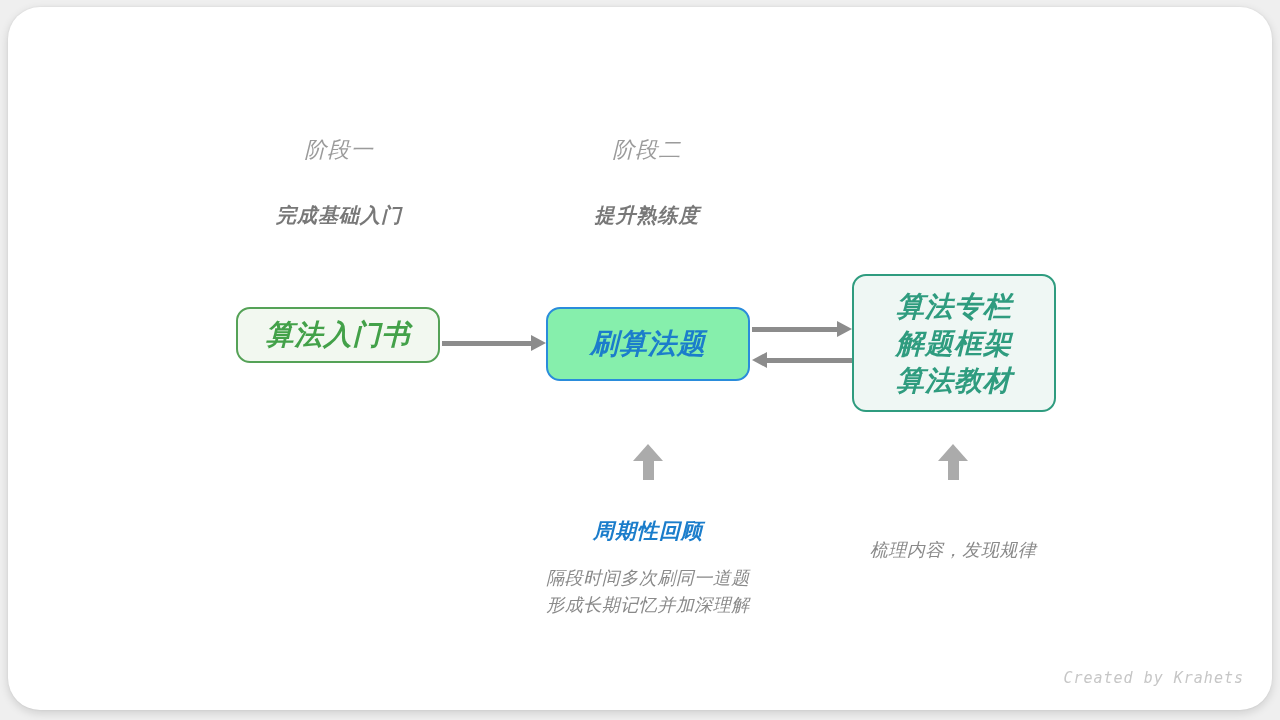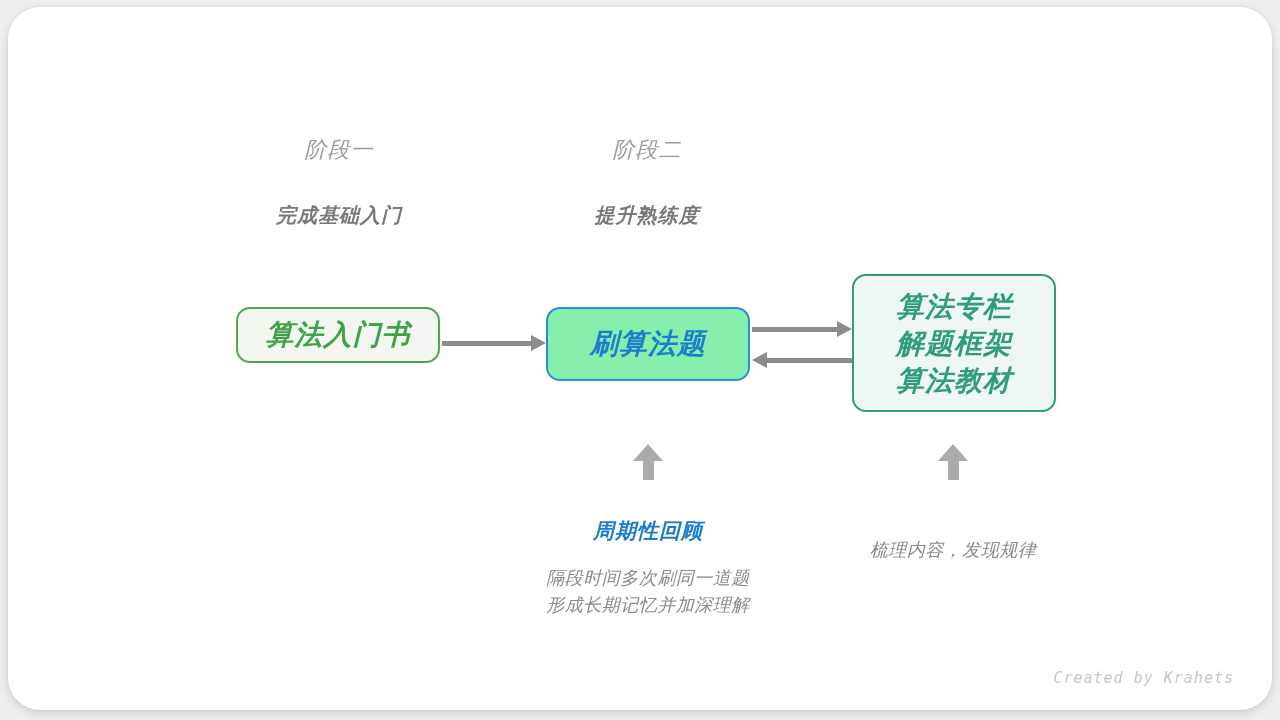--- a/index.html
+++ b/index.html
@@ -81,21 +81,21 @@
   .annotation { position: absolute; top: 510px; width: 340px; text-align: center; }
   .annotation-1 { left: 470px; }
   .annotation-2 { left: 775px; }
   .ann-title { font-size: 21px; font-weight: bold; letter-spacing: 1px; }
   .annotation-1 .ann-title { color: #1b7dcb; }
   .annotation-2 .ann-title { color: #2f9c7f; }
   .ann-desc { margin-top: 20px; font-size: 18px; color: #8a8a8a; line-height: 27px; letter-spacing: 0.5px; }
 
   
   .credit {
-    position: absolute; right: 38px; bottom: 23px;
+    position: absolute; right: 28px; bottom: 23px;
     font-family: "DejaVu Sans Mono", "Liberation Mono", monospace;
     font-size: 15px; color: #c6c6c6; letter-spacing: 1px;
   }
 </style>
 </head>
 <body>
 
 <div class="card">
 
   <div class="stage stage-1">

